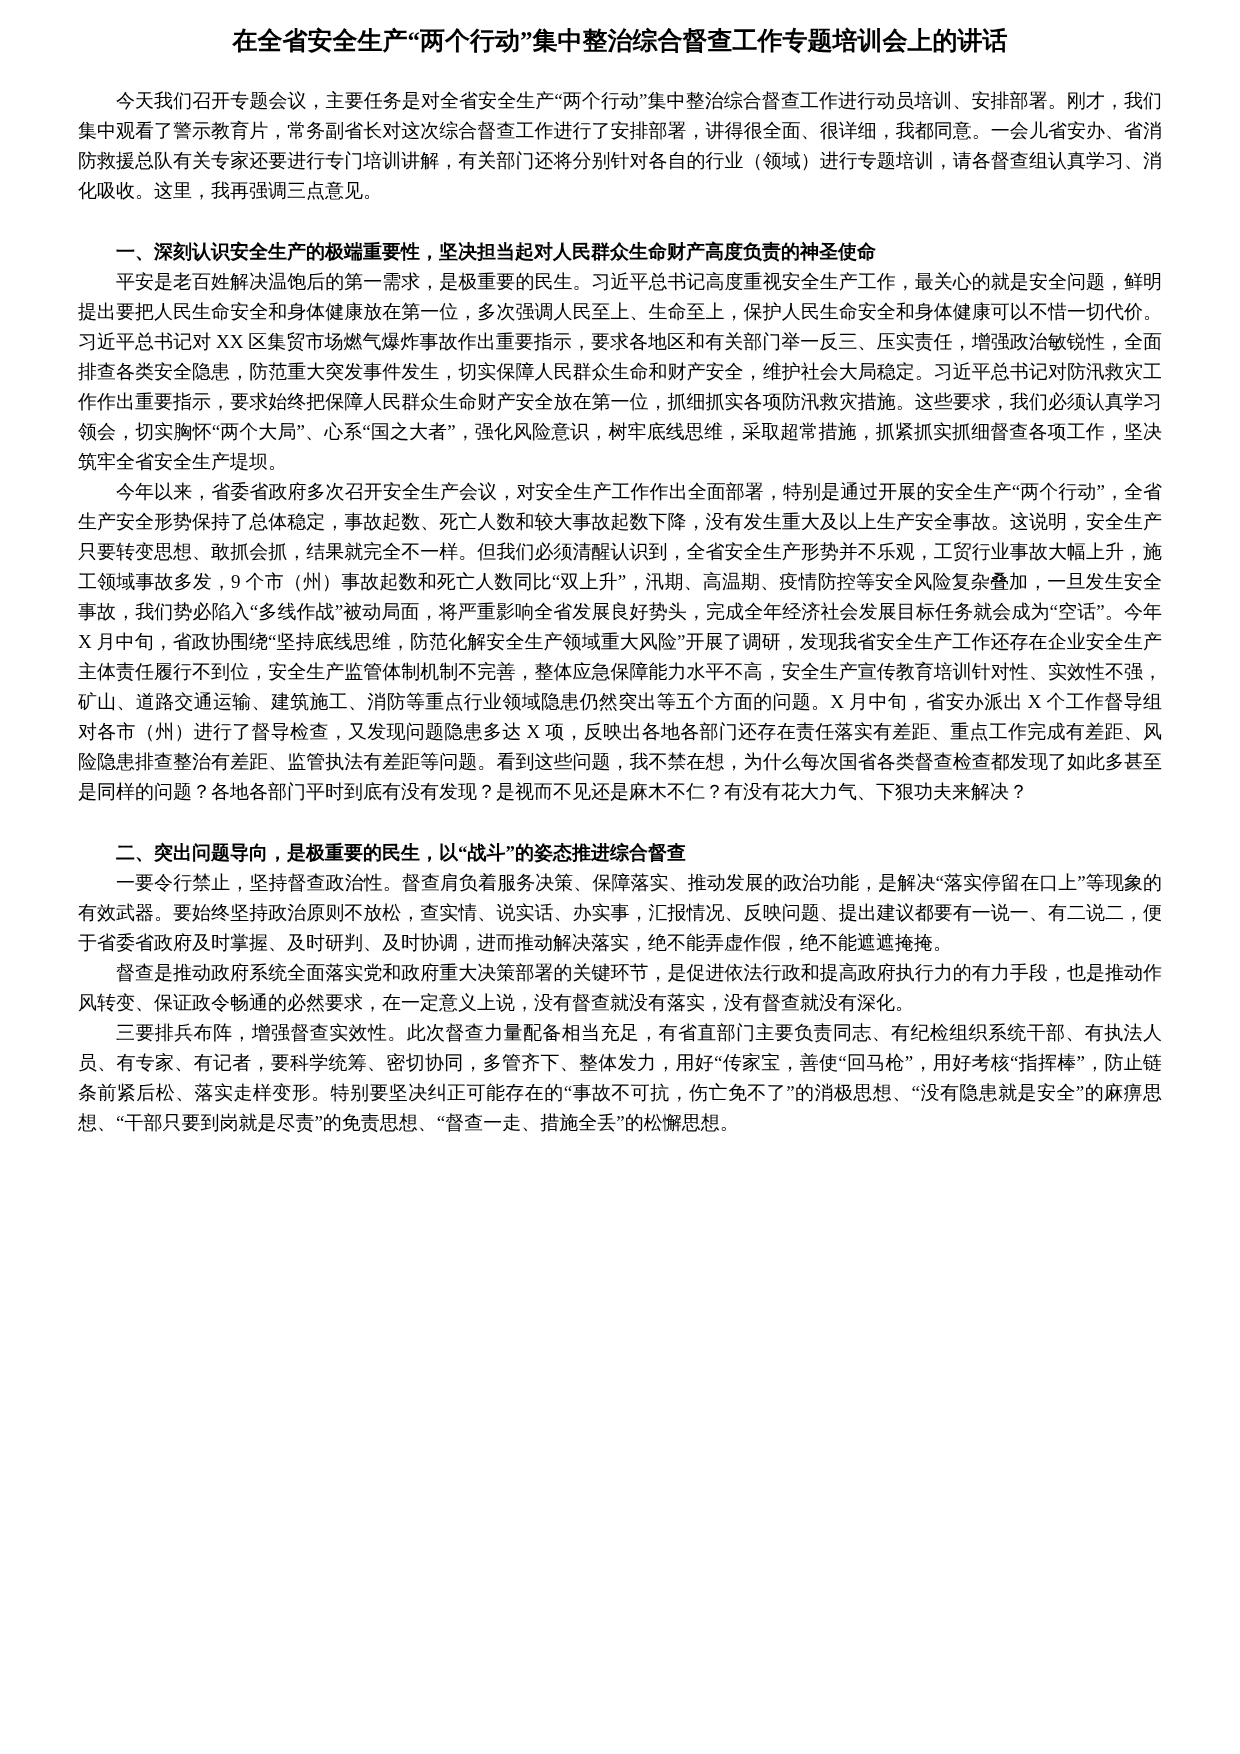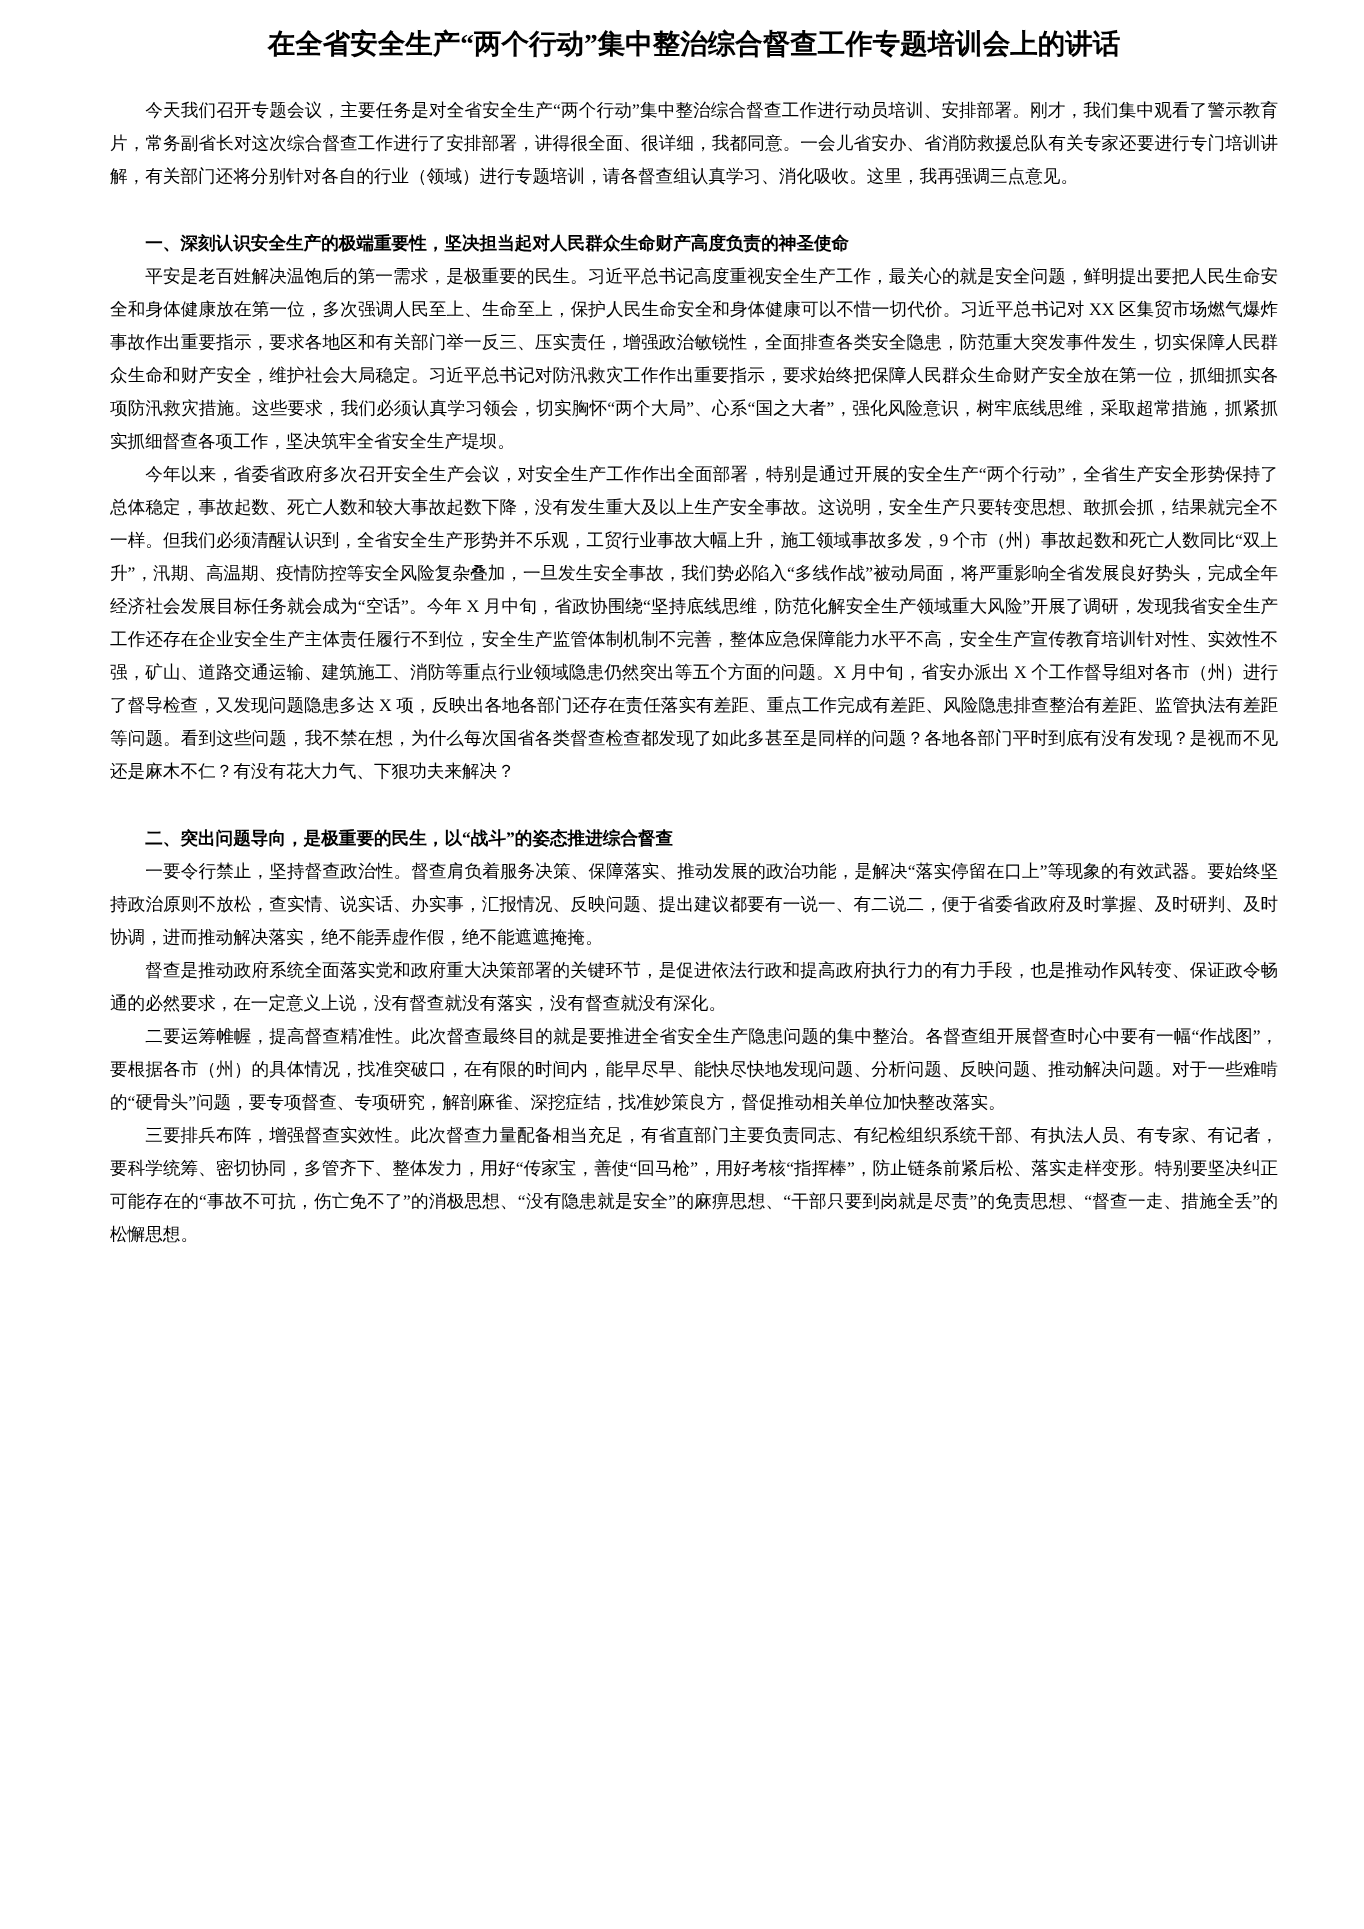--- a/index.html
+++ b/index.html
@@ -4,34 +4,34 @@
 <style>
   html, body {
     margin: 0;
     padding: 0;
     background: #ffffff;
   }
   .page {
     width: 1240px;
     min-height: 1754px;
     box-sizing: border-box;
-    padding: 24px 78px 40px 100px;
+    padding: 24px 78px 40px 78px;
     background: #ffffff;
     color: #000000;
     font-family: "Liberation Serif", "DejaVu Serif", serif;
   }
   .doc-title {
     font-size: 25px;
     font-weight: bold;
     text-align: center;
     line-height: 34px;
     margin: 0 0 28px 0;
   }
   .para {
-    font-size: 16px;
+    font-size: 19px;
     line-height: 30px;
     text-align: justify;
     text-indent: 2em;
     margin: 0;
     font-weight: normal;
     word-break: break-all;
   }
   .para.heading {
     font-weight: bold;
     margin-top: 31px;
@@ -51,16 +51,15 @@
 
   <p class="para">今年以来，省委省政府多次召开安全生产会议，对安全生产工作作出全面部署，特别是通过开展的安全生产“两个行动”，全省生产安全形势保持了总体稳定，事故起数、死亡人数和较大事故起数下降，没有发生重大及以上生产安全事故。这说明，安全生产只要转变思想、敢抓会抓，结果就完全不一样。但我们必须清醒认识到，全省安全生产形势并不乐观，工贸行业事故大幅上升，施工领域事故多发，9 个市（州）事故起数和死亡人数同比“双上升”，汛期、高温期、疫情防控等安全风险复杂叠加，一旦发生安全事故，我们势必陷入“多线作战”被动局面，将严重影响全省发展良好势头，完成全年经济社会发展目标任务就会成为“空话”。今年 X 月中旬，省政协围绕“坚持底线思维，防范化解安全生产领域重大风险”开展了调研，发现我省安全生产工作还存在企业安全生产主体责任履行不到位，安全生产监管体制机制不完善，整体应急保障能力水平不高，安全生产宣传教育培训针对性、实效性不强，矿山、道路交通运输、建筑施工、消防等重点行业领域隐患仍然突出等五个方面的问题。X 月中旬，省安办派出 X 个工作督导组对各市（州）进行了督导检查，又发现问题隐患多达 X 项，反映出各地各部门还存在责任落实有差距、重点工作完成有差距、风险隐患排查整治有差距、监管执法有差距等问题。看到这些问题，我不禁在想，为什么每次国省各类督查检查都发现了如此多甚至是同样的问题？各地各部门平时到底有没有发现？是视而不见还是麻木不仁？有没有花大力气、下狠功夫来解决？</p>
 
 
   <h2 class="para heading">二、突出问题导向，是极重要的民生，以“战斗”的姿态推进综合督查</h2>
 
   <p class="para">一要令行禁止，坚持督查政治性。督查肩负着服务决策、保障落实、推动发展的政治功能，是解决“落实停留在口上”等现象的有效武器。要始终坚持政治原则不放松，查实情、说实话、办实事，汇报情况、反映问题、提出建议都要有一说一、有二说二，便于省委省政府及时掌握、及时研判、及时协调，进而推动解决落实，绝不能弄虚作假，绝不能遮遮掩掩。</p>
 
   <p class="para">督查是推动政府系统全面落实党和政府重大决策部署的关键环节，是促进依法行政和提高政府执行力的有力手段，也是推动作风转变、保证政令畅通的必然要求，在一定意义上说，没有督查就没有落实，没有督查就没有深化。</p>
 
-  <p class="para">二要运筹帷幄，提高督查精准性。此次督查最终目的就是要推进全省安全生产隐患问题的集中整治。各督查组开展督查时心中要有一幅“作战图”，要根据各市（州）的具体情况，找准突破口，在有限的时间内，能早尽早、能快尽快地发现问题、分析问题、反映问题、推动解决问题。对于一些难啃的“硬骨头”问题，要专项督查、专项研究，解剖麻雀、深挖症结，找准妙策良方，督促推动相关单位加快整改落实。</p>
 
   <p class="para">三要排兵布阵，增强督查实效性。此次督查力量配备相当充足，有省直部门主要负责同志、有纪检组织系统干部、有执法人员、有专家、有记者，要科学统筹、密切协同，多管齐下、整体发力，用好“传家宝，善使“回马枪”，用好考核“指挥棒”，防止链条前紧后松、落实走样变形。特别要坚决纠正可能存在的“事故不可抗，伤亡免不了”的消极思想、“没有隐患就是安全”的麻痹思想、“干部只要到岗就是尽责”的免责思想、“督查一走、措施全丢”的松懈思想。</p>
 </div>
 
 </body></html>

